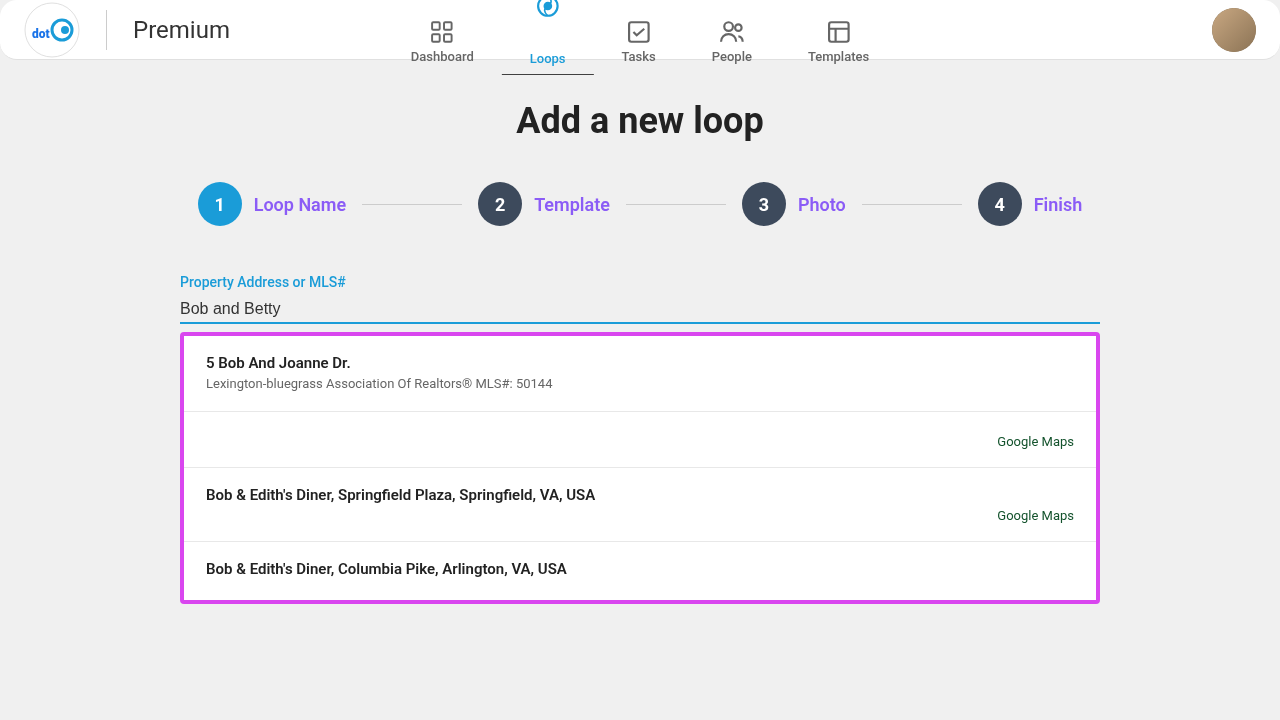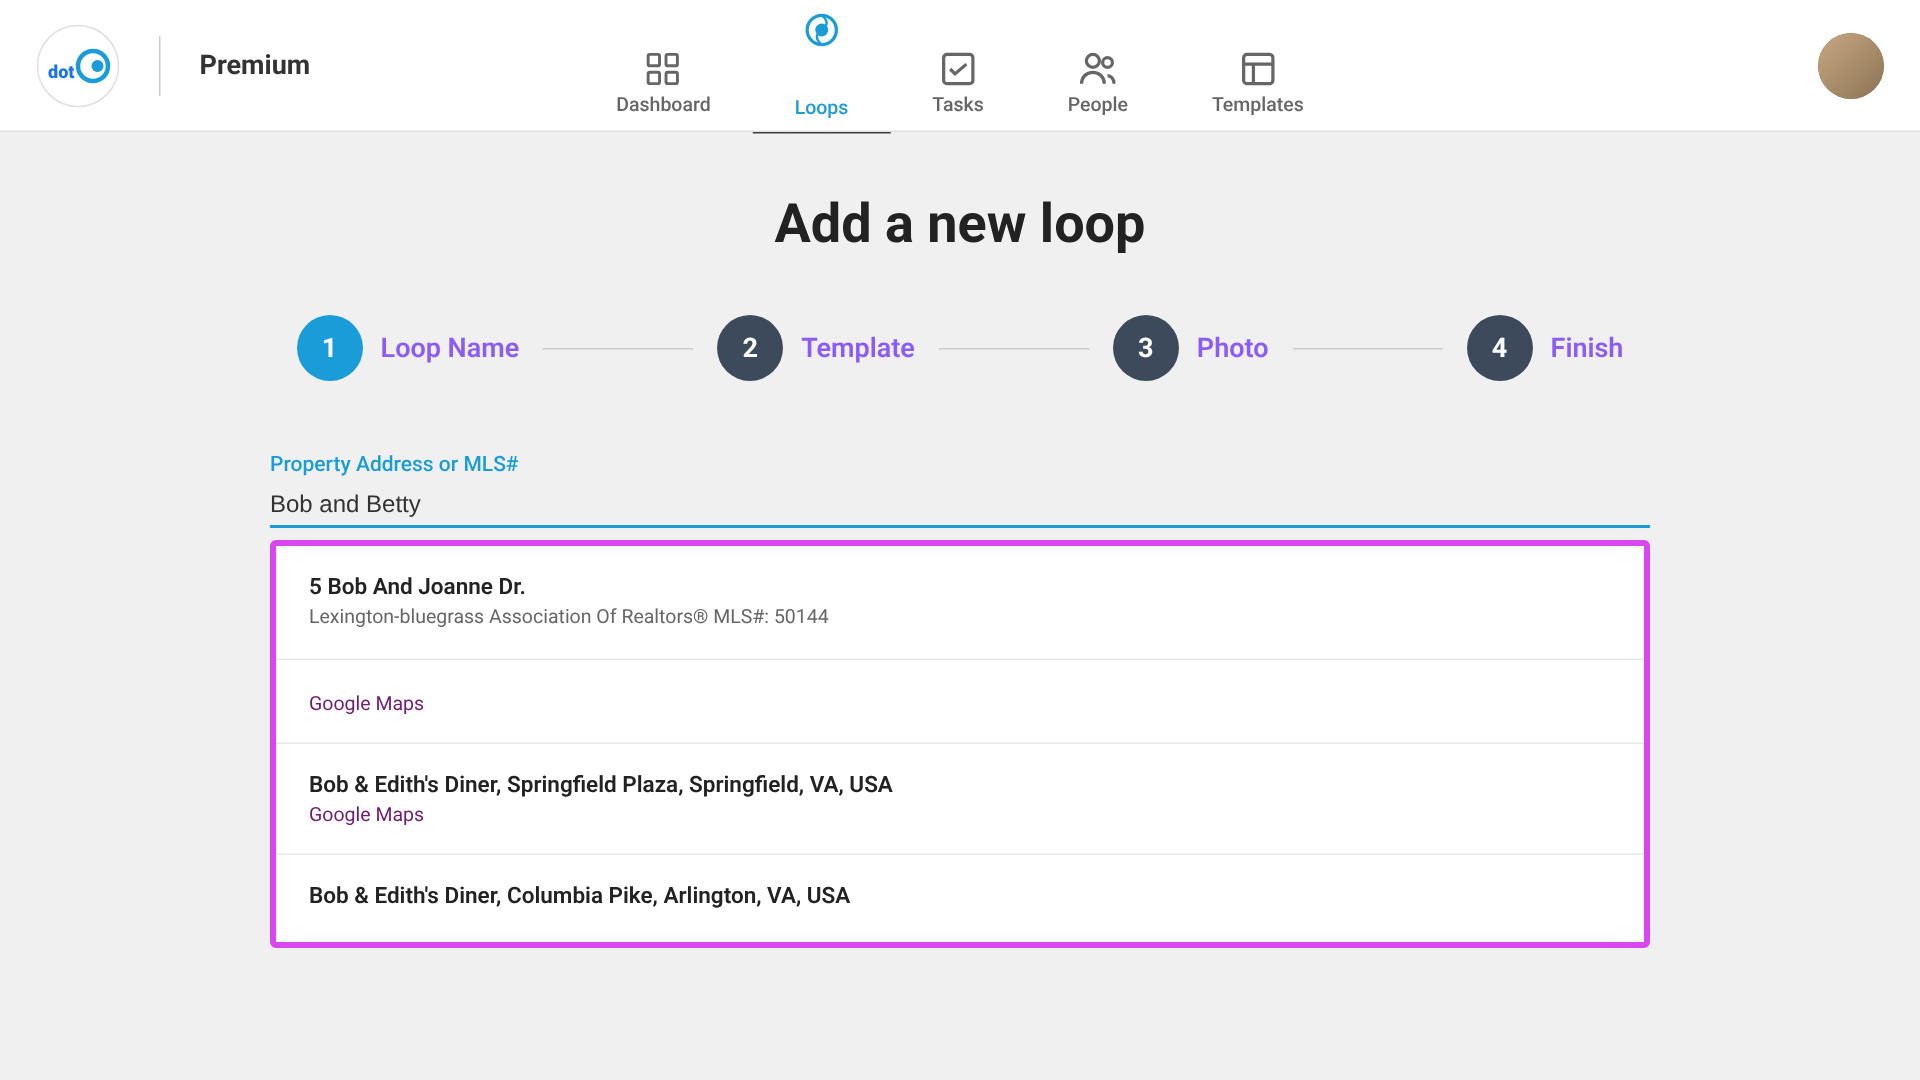--- a/index.html
+++ b/index.html
@@ -7,46 +7,47 @@
       font-family: -apple-system, BlinkMacSystemFont, 'Segoe UI', Roboto, sans-serif;
       background: #f0f0f0;
       min-height: 720px;
       width: 1280px;
       overflow: hidden;
     }
 
     
     .nav {
       background: #fff;
-      height: 88px;
+      height: 60px;
       display: flex;
       align-items: center;
       padding: 0 24px;
       border-bottom: 1px solid #e0e0e0;
       position: relative;
+      border-radius: 17px;
     }
     .nav-logo {
       display: flex;
       align-items: center;
       gap: 10px;
     }
     .logo-svg {
       width: 56px;
       height: 56px;
     }
     .logo-divider {
       width: 1px;
       height: 40px;
       background: #ccc;
       margin: 0 16px;
     }
     .logo-premium {
-      font-size: 18px;
+      font-size: 24px;
       color: #333;
-      font-weight: 700;
+      font-weight: 400;
     }
 
     .nav-center {
       position: absolute;
       left: 50%;
       transform: translateX(-50%);
       display: flex;
       align-items: flex-end;
       gap: 0;
     }
@@ -199,22 +200,23 @@
       font-size: 13px;
       color: #666;
       margin-bottom: 2px;
     }
     .dropdown-item-price {
       font-size: 13px;
       color: #444;
     }
     .dropdown-item-source {
       font-size: 13px;
-      color: #701a75;
+      color: #14532d;
       margin-top: 4px;
+      text-align: right;
     }
     .dropdown-item-partial {
       padding: 18px 22px;
       cursor: pointer;
       overflow: hidden;
       white-space: nowrap;
       text-overflow: ellipsis;
     }
     .dropdown-item-partial .dropdown-item-title {
       white-space: nowrap;

